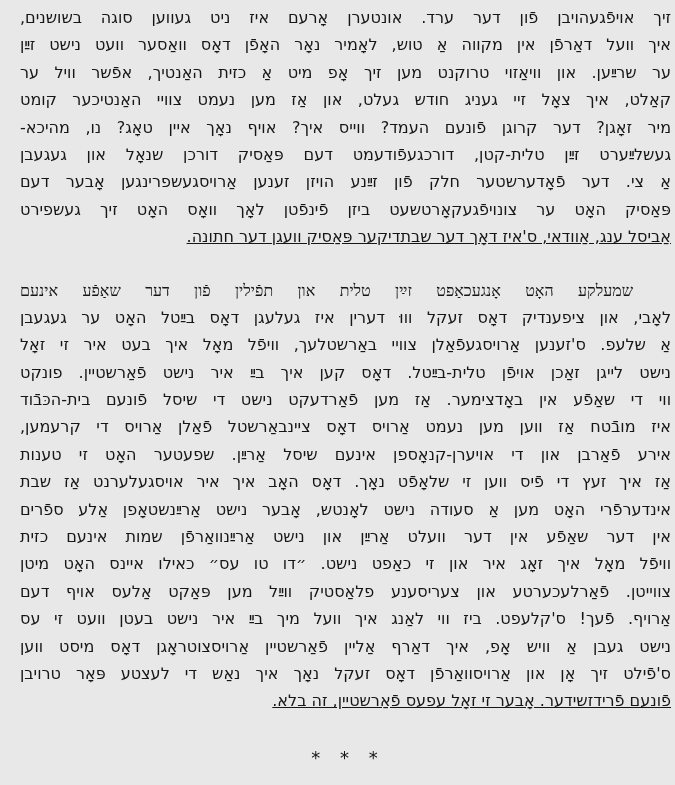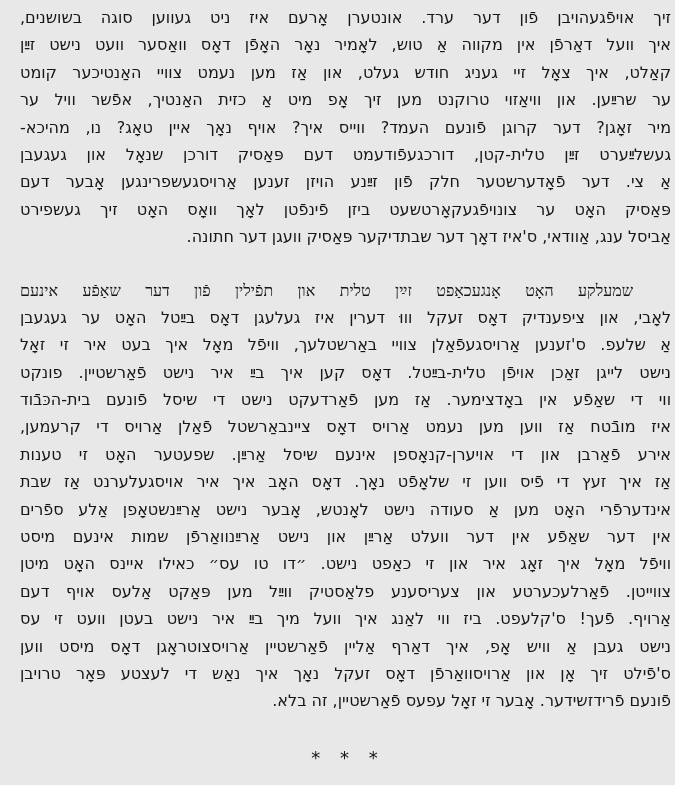--- a/index.html
+++ b/index.html
@@ -31,20 +31,21 @@
     height: 27.4px;
     white-space: nowrap;
     overflow: hidden;
     text-align: justify;
     text-align-last: justify;
     -moz-text-align-last: justify;
   }
   .line.last {
     text-align: left;
     text-align-last: right;
+    text-decoration: underline;
     -moz-text-align-last: right;
   }
   .para.indent .line:first-child {
     text-indent: 38px;
     font-family: Liberation Serif, serif;
   }
   .section-break {
     margin-top: 32px;
     text-align: center;
     text-align-last: center;
@@ -55,39 +56,39 @@
   }
 </style>
 </head>
 <body>
 
 <main class="page">
   <div>
       <div class="para">
         <div class="line">זיך אויפֿגעהויבן פֿון דער ערד. אונטערן אָרעם איז ניט געווען סוגה בשושנים,</div>
         <div class="line">איך וועל דאַרפֿן אין מקווה אַ טוש, לאָמיר נאָר האָפֿן דאָס וואַסער וועט נישט זײַן</div>
+        <div class="line">ער שרײַען. און וויאַזוי טרוקנט מען זיך אָפ מיט אַ כזית האַנטיך, אפֿשר וויל ער</div>
         <div class="line">קאַלט, איך צאָל זיי געניג חודש געלט, און אַז מען נעמט צוויי האַנטיכער קומט</div>
-        <div class="line">ער שרײַען. און וויאַזוי טרוקנט מען זיך אָפ מיט אַ כזית האַנטיך, אפֿשר וויל ער</div>
         <div class="line">מיר זאָגן? דער קרוגן פֿונעם העמד? ווייס איך? אויף נאָך איין טאָג? נו, מהיכא-</div>
         <div class="line">געשלײַערט זײַן טלית-קטן, דורכגעפֿודעמט דעם פּאַסיק דורכן שנאָל און געגעבן</div>
         <div class="line">אַ צי. דער פֿאָדערשטער חלק פֿון זײַנע הויזן זענען אַרויסגעשפרינגען אָבער דעם</div>
         <div class="line">פּאַסיק האָט ער צונויפֿגעקאָרטשעט ביזן פֿינפֿטן לאָך וואָס האָט זיך געשפירט</div>
         <div class="line last">אַביסל ענג, אַוודאי, ס'איז דאָך דער שבתדיקער פּאַסיק וועגן דער חתונה.</div>
       </div>
       <div class="para indent">
         <div class="line">שמעלקע האָט אָנגעכאַפט זײַן טלית און תפֿילין פֿון דער שאַפֿע אינעם</div>
         <div class="line">לאָבי, און ציפענדיק דאָס זעקל וווּ דערין איז געלעגן דאָס בײַטל האָט ער געגעבן</div>
         <div class="line">אַ שלעפ. ס'זענען אַרויסגעפֿאַלן צוויי באַרשטלעך, וויפֿל מאָל איך בעט איר זי זאָל</div>
         <div class="line">נישט לייגן זאַכן אויפֿן טלית-בײַטל. דאָס קען איך בײַ איר נישט פֿאַרשטיין. פונקט</div>
         <div class="line">ווי די שאַפֿע אין באָדצימער. אַז מען פֿאַרדעקט נישט די שיסל פֿונעם בית-הכּבֿוד</div>
         <div class="line">איז מובֿטח אַז ווען מען נעמט אַרויס דאָס ציינבאַרשטל פֿאַלן אַרויס די קרעמען,</div>
         <div class="line">אירע פֿאַרבן און די אויערן-קנאָספן אינעם שיסל אַרײַן. שפעטער האָט זי טענות</div>
         <div class="line">אַז איך זעץ די פֿיס ווען זי שלאָפֿט נאָך. דאָס האָב איך איר אויסגעלערנט אַז שבת</div>
         <div class="line">אינדערפֿרי האָט מען אַ סעודה נישט לאָנטש, אָבער נישט אַרײַנשטאָפן אַלע ספֿרים</div>
-        <div class="line">אין דער שאַפֿע אין דער וועלט אַרײַן און נישט אַרײַנוואַרפֿן שמות אינעם מיסט</div>
+        <div class="line">אין דער שאַפֿע אין דער וועלט אַרײַן און נישט אַרײַנוואַרפֿן שמות אינעם כזית</div>
         <div class="line">וויפֿל מאָל איך זאָג איר און זי כאַפט נישט. ״דו טו עס״ כאילו איינס האָט מיטן</div>
         <div class="line">צווייטן. פֿאַרלעכערטע און צעריסענע פלאַסטיק ווײַל מען פּאַקט אַלעס אויף דעם</div>
         <div class="line">אַרויף. פֿעך! ס'קלעפט. ביז ווי לאַנג איך וועל מיך בײַ איר נישט בעטן וועט זי עס</div>
         <div class="line">נישט געבן אַ וויש אָפ, איך דאַרף אַליין פֿאַרשטיין אַרויסצוטראָגן דאָס מיסט ווען</div>
         <div class="line">ס'פֿילט זיך אָן און אַרויסוואַרפֿן דאָס זעקל נאָך איך נאַש די לעצטע פּאָר טרויבן</div>
         <div class="line last">פֿונעם פֿרידזשידער. אָבער זי זאָל עפעס פֿאַרשטיין, זה בלא.</div>
       </div>
     </div>
   <div class="section-break">* * *</div>
 </main>

